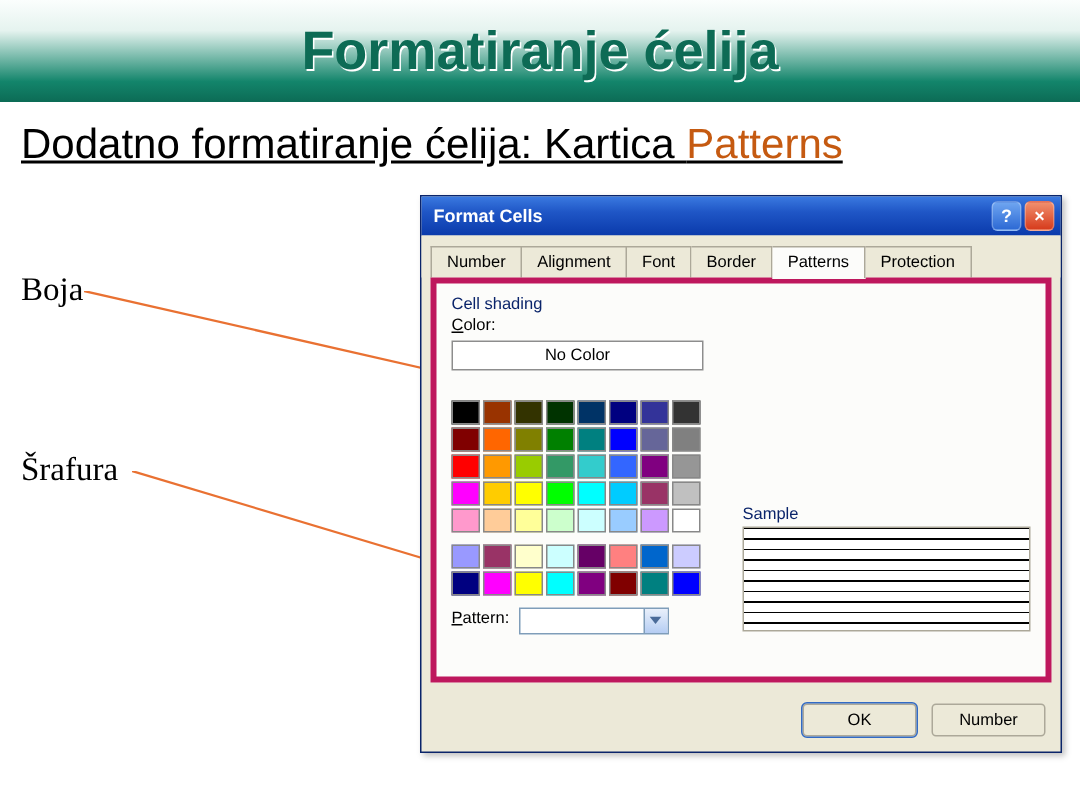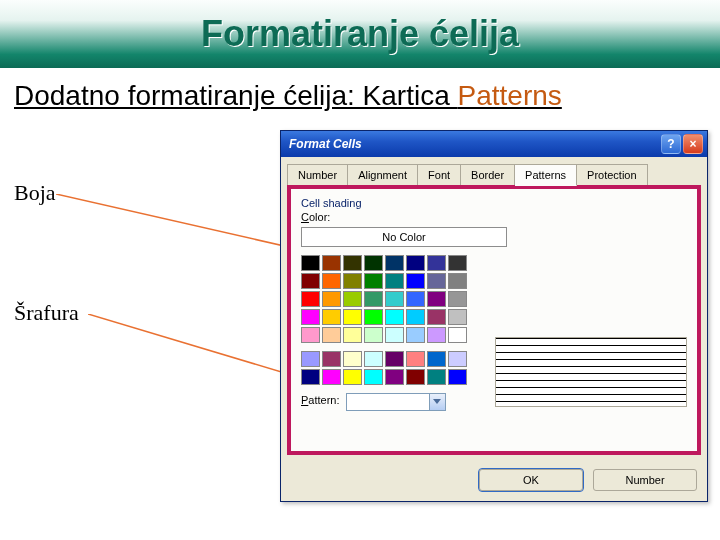--- a/index.html
+++ b/index.html
@@ -65,21 +65,21 @@
   }
   .titlebar {
     height: 26px;
     background: linear-gradient(#3a79e0, #1f56c6 40%, #0a3aab);
     display: flex;
     align-items: center;
     padding: 0 4px 0 8px;
     color: #fff;
     font-weight: 700;
   }
-  .titlebar .title { flex: 1; font-size: 12px; font-style: italic; }
+  .titlebar .title { flex: 1; font-size: 12px; }
   .titlebtn {
     width: 20px;
     height: 20px;
     margin-left: 2px;
     display: flex;
     align-items: center;
     justify-content: center;
     border-radius: 4px;
     border: 1px solid #fff4;
     font-size: 12px;
@@ -118,28 +118,28 @@
     min-height: 270px;
   }
   .groupbox-label {
     font-size: 11px;
     color: #0a246a;
     margin-bottom: 2px;
   }
   .field-label { font-size: 11px; display:inline-block; margin-bottom:4px; }
   .underline-char { text-decoration: underline; }
   .nocolor {
-    width: 206px;
+    width: 168px;
     height: 20px;
     background: #fff;
     border: 1px solid #8d8d8d;
     text-align: center;
     line-height: 19px;
     font-size: 11px;
-    margin-bottom: 8px;
+    margin-bottom: 20px;
   }
   .palette {
     display: grid;
     grid-template-columns: repeat(8, 19px);
     grid-auto-rows: 16px;
     gap: 2px;
     margin-bottom: 8px;
   }
   .swatch {
     border: 1px solid #888;
@@ -184,21 +184,21 @@
     border: 1px solid #aca899;
     background: repeating-linear-gradient(#000 0 1px, #fff 1px 7px);
   }
   .btnrow {
     display: flex;
     justify-content: flex-end;
     gap: 10px;
     padding: 8px 10px 10px 10px;
   }
   .btn {
-    width: 104px;
+    width: 76px;
     height: 22px;
     background: #ece9d8;
     border: 1px solid #aca899;
     border-radius: 3px;
     font-size: 11px;
     cursor: pointer;
   }
   .btn.default { outline: 1px solid #316ac5; }
 </style>
 </head>
@@ -327,20 +327,21 @@
       <div class="pattern-dd">
         <div class="dd-btn">
           <svg width="8" height="6">
               <path d="M0,0 L8,0 L4,5 z" fill="#4a6b99"></path>
             </svg>
         </div>
       </div>
     </div>
 
     <div class="sample-box">
+      <div class="s-label">Sample</div>
       <div class="sample-inner"></div>
     </div>
   </div>
 
   <div class="btnrow">
     <button class="btn default">OK</button>
     <button class="btn">Number</button>
   </div>
 </div>
 

